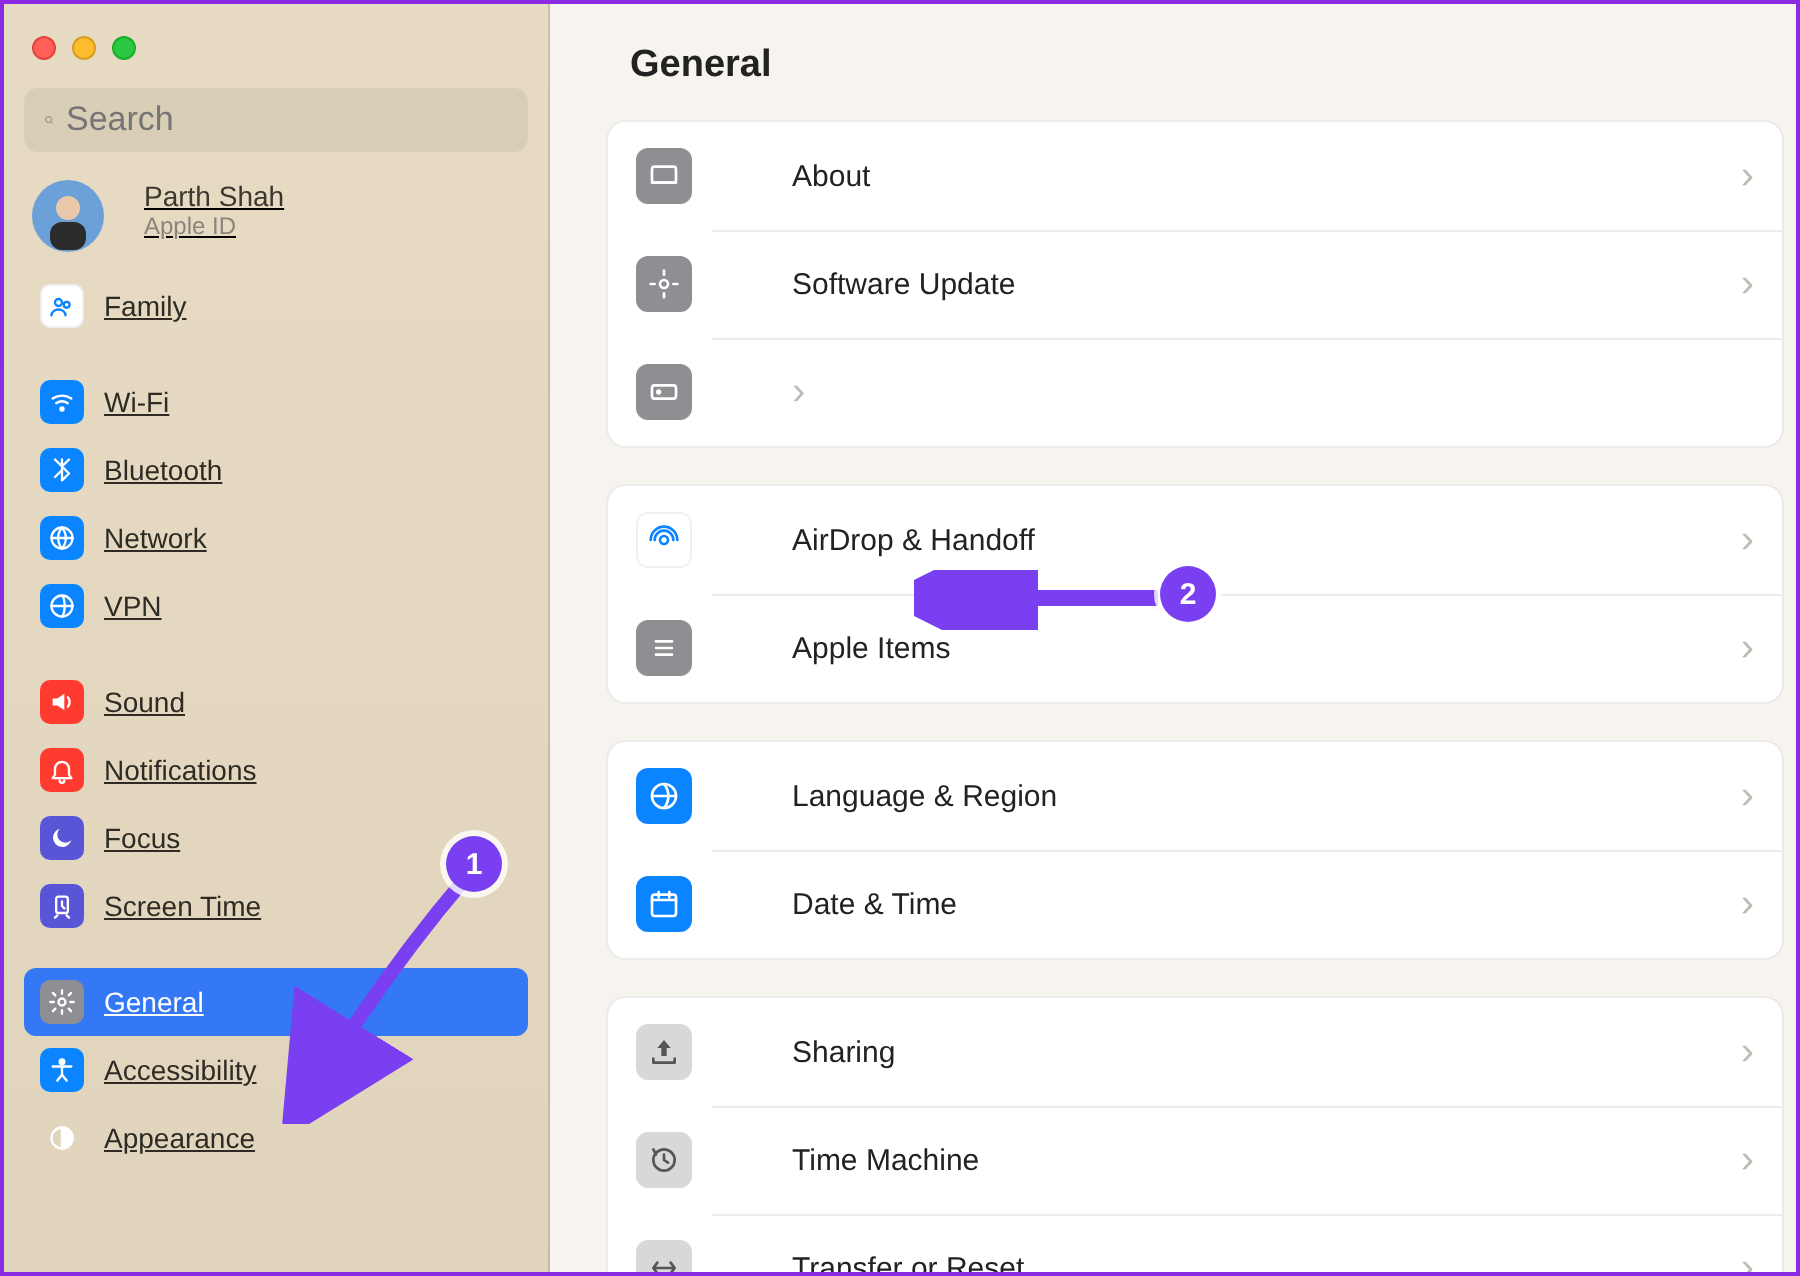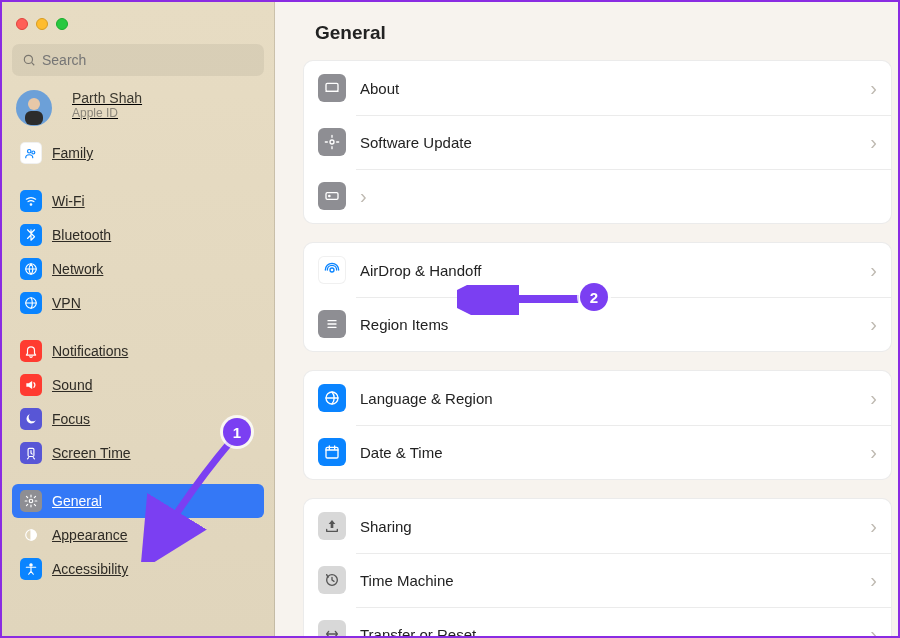--- a/index.html
+++ b/index.html
@@ -5,35 +5,35 @@
   * { box-sizing: border-box; margin: 0; padding: 0; font-family: -apple-system, "Helvetica Neue", Helvetica, Arial, sans-serif; }
   body { width: 900px; height: 638px; overflow: hidden; background: #f2efe8; border: 2px solid #8a2be2; position: relative; }
   .window { display: flex; width: 100%; height: 100%; }
   .sidebar { width: 273px; height: 100%; background: linear-gradient(#e7dcc3, #e0d5bc); border-right: 1px solid rgba(0,0,0,0.12); padding: 10px 10px 0 10px; overflow-y: auto; }
   .traffic { display: flex; gap: 8px; padding: 6px 2px 14px 4px; }
   .dot { width: 12px; height: 12px; border-radius: 50%; }
   .dot.red { background:#ff5f57; border:1px solid #e0443e; }
   .dot.yellow { background:#febc2e; border:1px solid #d89c22; }
   .dot.green { background:#28c840; border:1px solid #1aac2d; }
   .search-box { display:flex; align-items:center; gap:6px; background: rgba(0,0,0,0.06); border-radius: 7px; height: 32px; padding: 0 10px; color: #7a766e; font-size: 14px; }
-  .search-box input { border:none; background:transparent; outline:none; flex:1; font-size:14px; color:#333; }
+  .search-box input { border:none; background:transparent; outline:none; flex:1; font-size:17px; color:#333; }
   .user-row { display:flex; align-items:flex-start; gap:20px; padding: 14px 4px 10px 4px; text-decoration: underline; }
   .avatar { position:relative; width:36px; height:36px; border-radius:50%; overflow:hidden; flex:none; }
   .user-name { font-size:14px; font-weight:500; color:#3b382f; }
   .user-sub { font-size:12px; color:#8a857a; }
   .sb-item { display:flex; align-items:center; gap:10px; height:34px; padding:0 8px; border-radius:6px; font-size:14px; color:#2e2b25; cursor:default;text-decoration:underline; }
   .sb-item.selected { background:#3478f6; color:#fff; }
   .sb-icon { width:22px; height:22px; border-radius:5px; display:flex; align-items:center; justify-content:center; flex:none; color:#fff; }
   .sb-icon svg { width:14px; height:14px; }
   .sb-group-gap { height: 14px; }
 
   .content { flex:1; height:100%; background:#f7f3ee; padding: 16px 6px 0 28px; overflow-y:auto; }
   .content-title { font-size:19px; font-weight:700; color:#222; padding: 4px 8px 16px 12px; }
   .panel { background:#fff; border:1px solid rgba(0,0,0,0.08); border-radius:10px; margin-bottom:18px; }
-  .row { display:flex; align-items:center; height:54px; padding:0 14px; cursor:default; position:relative; }
+  .row { display:flex; align-items:center; height:54px; padding:0 14px; cursor:default; position:relative;gap:36px; }
   .row + .row::before { content:""; position:absolute; left:52px; right:0; top:0; height:1px; background:rgba(0,0,0,0.08); }
   .row-icon { width:28px; height:28px; border-radius:6px; background:#8e8e93; margin-right:14px; flex:none; display:flex; align-items:center; justify-content:center; color:#fff; }
   .row-icon svg { width:16px; height:16px; }
   .row-label { font-size:15px; color:#222; flex:1; }
   .chev { color:#bfbab2; font-size:20px; line-height:1; }
 
   
   .badge { position:absolute; width:28px; height:28px; border-radius:50%; background:#7b3ff2; color:#fff; font-weight:700; display:flex; align-items:center; justify-content:center; font-size:15px; box-shadow:0 0 0 3px rgba(255,255,255,0.8); z-index:50; }
   .arrow { position:absolute; z-index:40; pointer-events:none; }
 
@@ -121,34 +121,34 @@
               <circle cx="12" cy="12" r="9"></circle>
               <path d="M3 12h18M12 3c3 3 3 15 0 18"></path>
             </svg>
           </div>
           <span>VPN</span>
         </div>
         <div class="sb-group-gap"></div>
         <div class="sb-item">
           <div class="sb-icon bg-red">
             <svg viewBox="0 0 24 24" fill="none" stroke="currentColor" stroke-width="2" stroke-linecap="round" stroke-linejoin="round">
+              <path d="M4 9v6h4l6 4V5L8 9z" fill="currentColor" stroke="none"></path>
+              <path d="M17 8a6 6 0 0 1 0 8"></path>
+            </svg>
+          </div>
+          <span>Sound</span>
+        </div>
+        <div class="sb-item">
+          <div class="sb-icon bg-red">
+            <svg viewBox="0 0 24 24" fill="none" stroke="currentColor" stroke-width="2" stroke-linecap="round" stroke-linejoin="round">
               <path d="M6 16V11a6 6 0 0 1 12 0v5l2 3H4z"></path>
               <path d="M10 21a2 2 0 0 0 4 0"></path>
             </svg>
           </div>
           <span>Notifications</span>
-        </div>
-        <div class="sb-item">
-          <div class="sb-icon bg-red">
-            <svg viewBox="0 0 24 24" fill="none" stroke="currentColor" stroke-width="2" stroke-linecap="round" stroke-linejoin="round">
-              <path d="M4 9v6h4l6 4V5L8 9z" fill="currentColor" stroke="none"></path>
-              <path d="M17 8a6 6 0 0 1 0 8"></path>
-            </svg>
-          </div>
-          <span>Sound</span>
         </div>
         <div class="sb-item">
           <div class="sb-icon bg-purple">
             <svg viewBox="0 0 24 24" fill="none" stroke="currentColor" stroke-width="2" stroke-linecap="round" stroke-linejoin="round">
               <path d="M20 14A8 8 0 1 1 10 4a6 6 0 0 0 10 10z" fill="currentColor" stroke="none"></path>
             </svg>
           </div>
           <span>Focus</span>
         </div>
         <div class="sb-item">
@@ -164,36 +164,36 @@
         <div class="sb-item selected">
           <div class="sb-icon bg-gray">
             <svg viewBox="0 0 24 24" fill="none" stroke="currentColor" stroke-width="2" stroke-linecap="round" stroke-linejoin="round">
               <circle cx="12" cy="12" r="3"></circle>
               <path d="M12 2v3M12 19v3M4.2 4.2l2.1 2.1M17.7 17.7l2.1 2.1M2 12h3M19 12h3M4.2 19.8l2.1-2.1M17.7 6.3l2.1-2.1"></path>
             </svg>
           </div>
           <span>General</span>
         </div>
         <div class="sb-item">
+          <div class="sb-icon bg-blue">
+            <svg viewBox="0 0 24 24" fill="none" stroke="currentColor" stroke-width="2" stroke-linecap="round" stroke-linejoin="round">
+              <circle cx="12" cy="5" r="2" fill="currentColor"></circle>
+              <path d="M4 9h16M12 9v7M12 16l-4 5M12 16l4 5"></path>
+            </svg>
+          </div>
+          <span>Accessibility</span>
+        </div>
+        <div class="sb-item">
           <div class="sb-icon bg-darkgray">
             <svg viewBox="0 0 24 24" fill="none" stroke="currentColor" stroke-width="2" stroke-linecap="round" stroke-linejoin="round">
               <circle cx="12" cy="12" r="9"></circle>
               <path d="M12 3a9 9 0 0 1 0 18z" fill="currentColor"></path>
             </svg>
           </div>
           <span>Appearance</span>
-        </div>
-        <div class="sb-item">
-          <div class="sb-icon bg-blue">
-            <svg viewBox="0 0 24 24" fill="none" stroke="currentColor" stroke-width="2" stroke-linecap="round" stroke-linejoin="round">
-              <circle cx="12" cy="5" r="2" fill="currentColor"></circle>
-              <path d="M4 9h16M12 9v7M12 16l-4 5M12 16l4 5"></path>
-            </svg>
-          </div>
-          <span>Accessibility</span>
         </div>
       </div>
   </div>
 
   <div class="content">
     <div class="content-title">General</div>
     <div id="panels">
         <div class="panel">
           <div class="row">
             <div class="row-icon bg-gray">
@@ -238,21 +238,21 @@
             <div class="chev">›</div>
           </div>
           <div class="row">
             <div class="row-icon bg-gray">
               <svg viewBox="0 0 24 24" fill="none" stroke="currentColor" stroke-width="2" stroke-linecap="round" stroke-linejoin="round">
                 <line x1="6" y1="7" x2="18" y2="7"></line>
                 <line x1="6" y1="12" x2="18" y2="12"></line>
                 <line x1="6" y1="17" x2="18" y2="17"></line>
               </svg>
             </div>
-            <div class="row-label">Region Items</div>
+            <div class="row-label">Apple Items</div>
             <div class="chev">›</div>
           </div>
         </div>
         <div class="panel">
           <div class="row">
             <div class="row-icon bg-blue">
               <svg viewBox="0 0 24 24" fill="none" stroke="currentColor" stroke-width="2" stroke-linecap="round" stroke-linejoin="round">
                 <circle cx="12" cy="12" r="9"></circle>
                 <path d="M3 12h18M12 3a14 14 0 0 1 0 18"></path>
               </svg>

